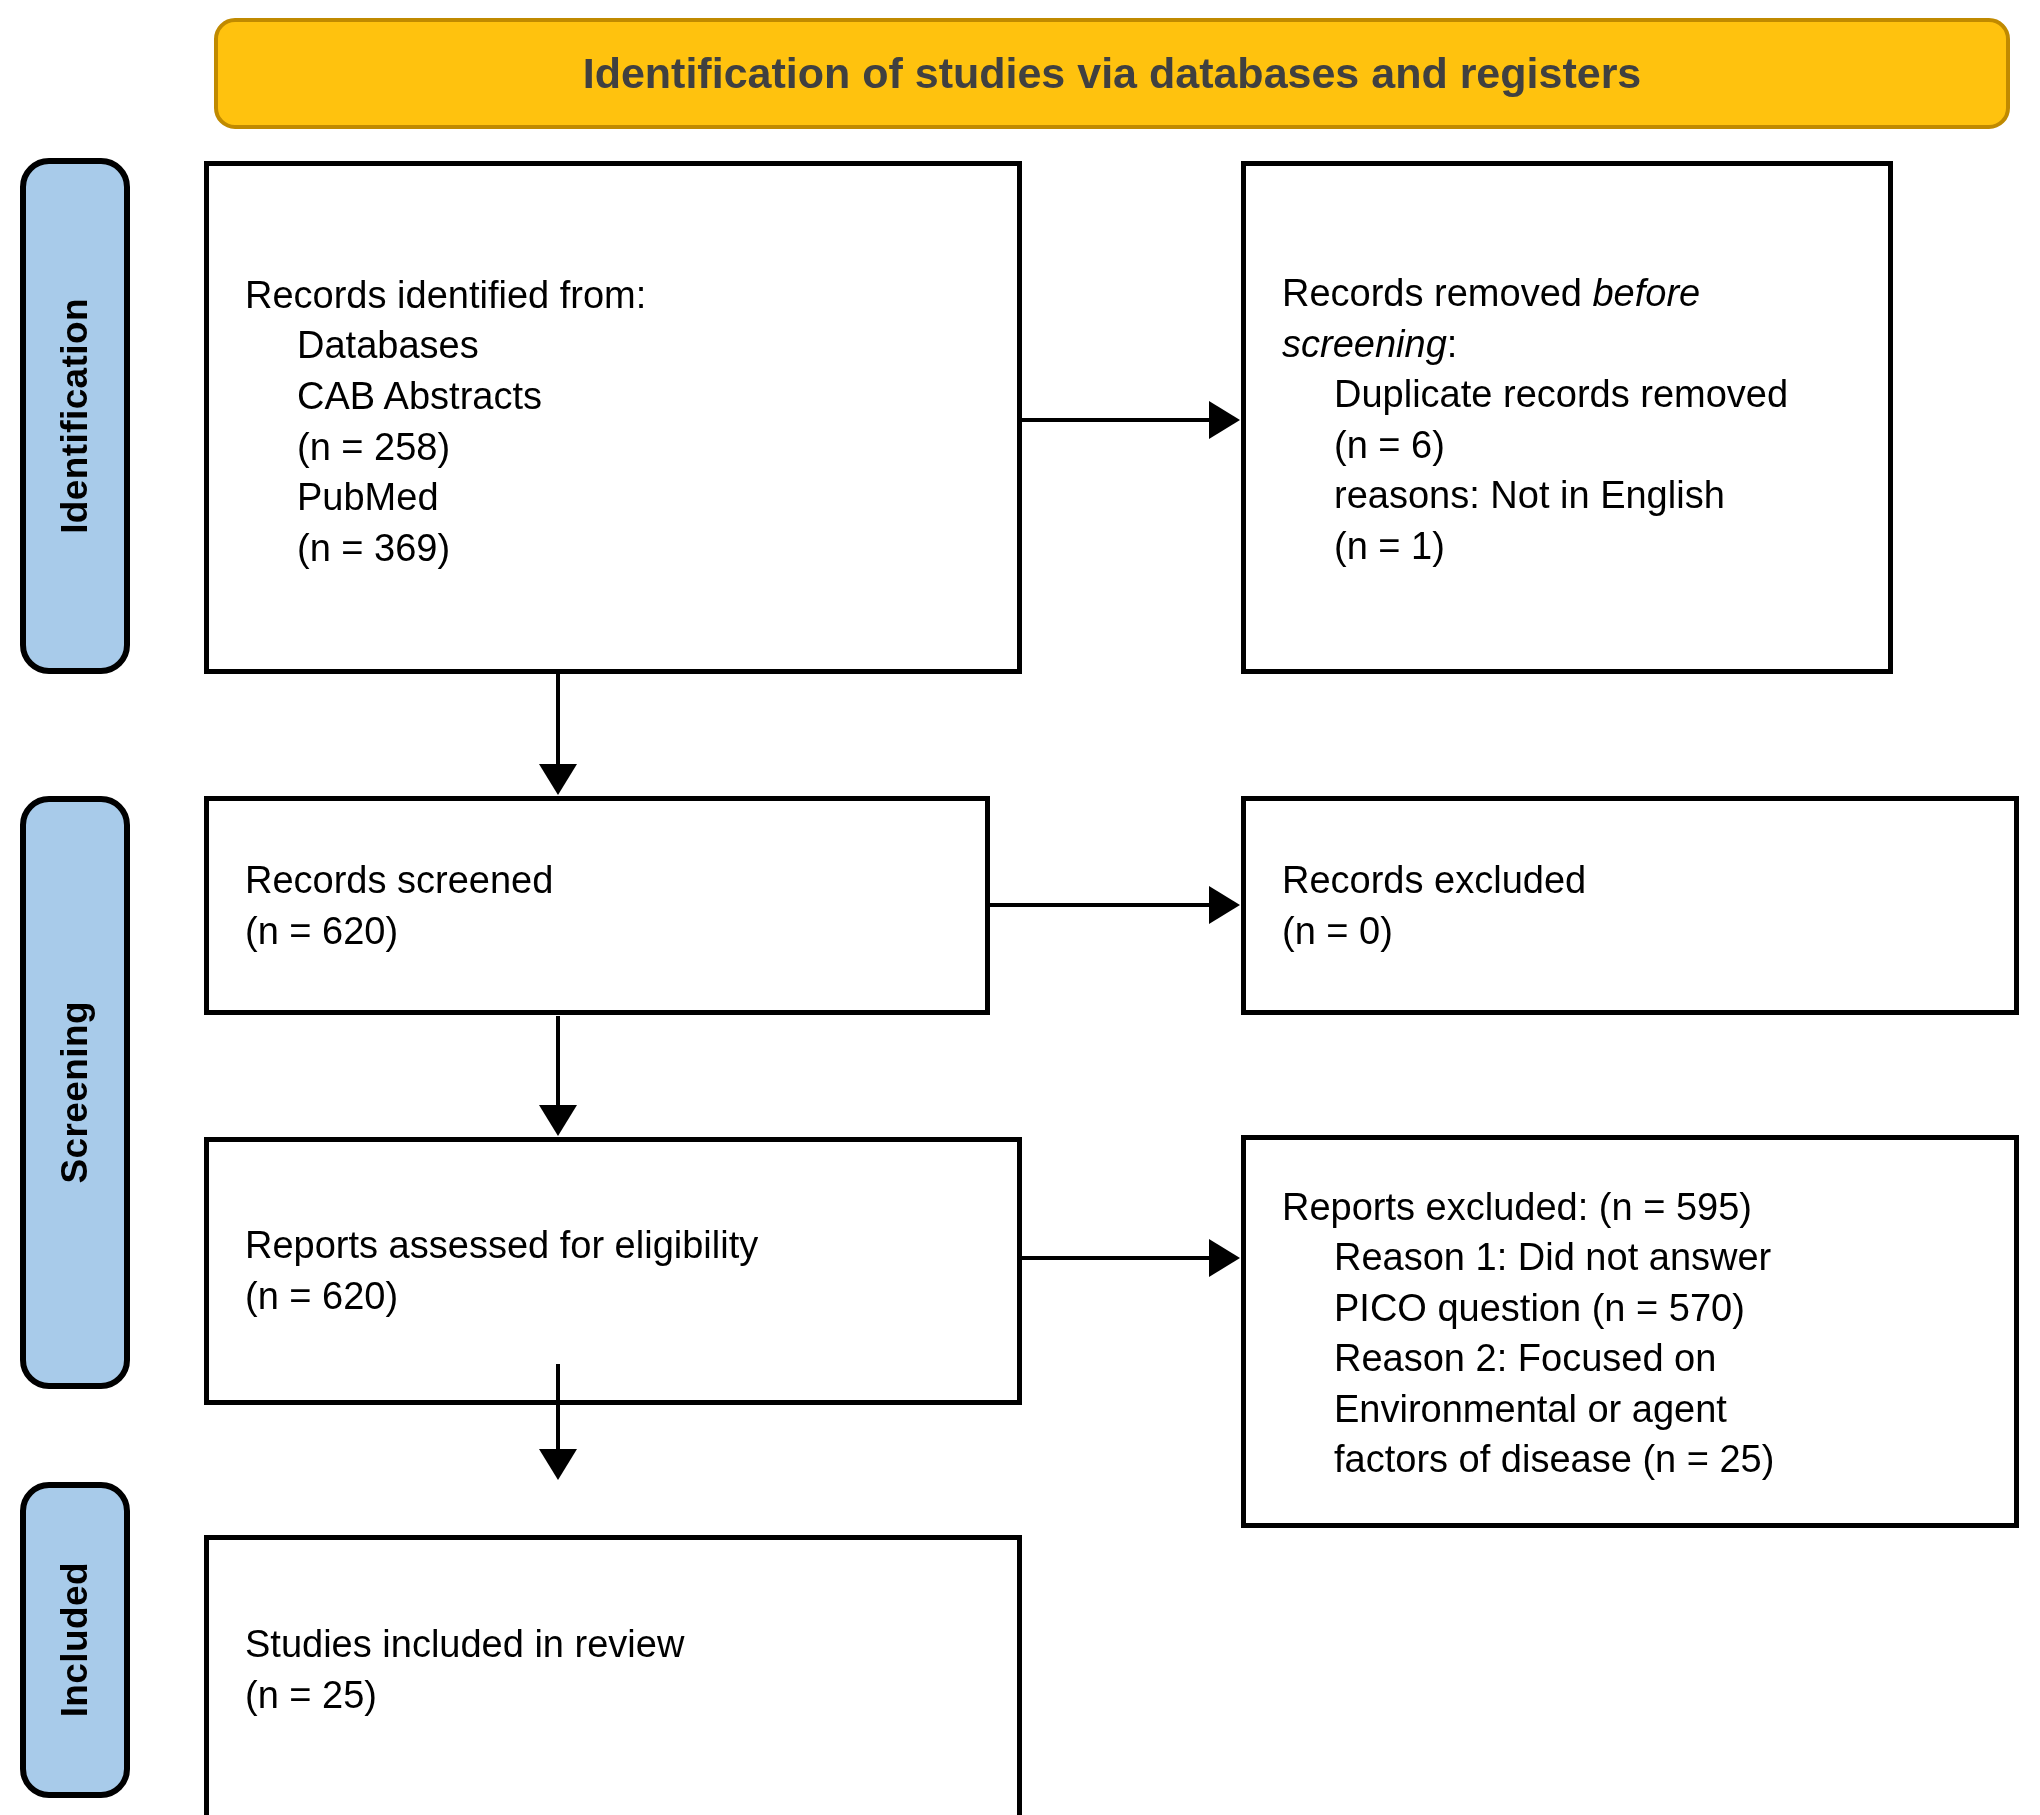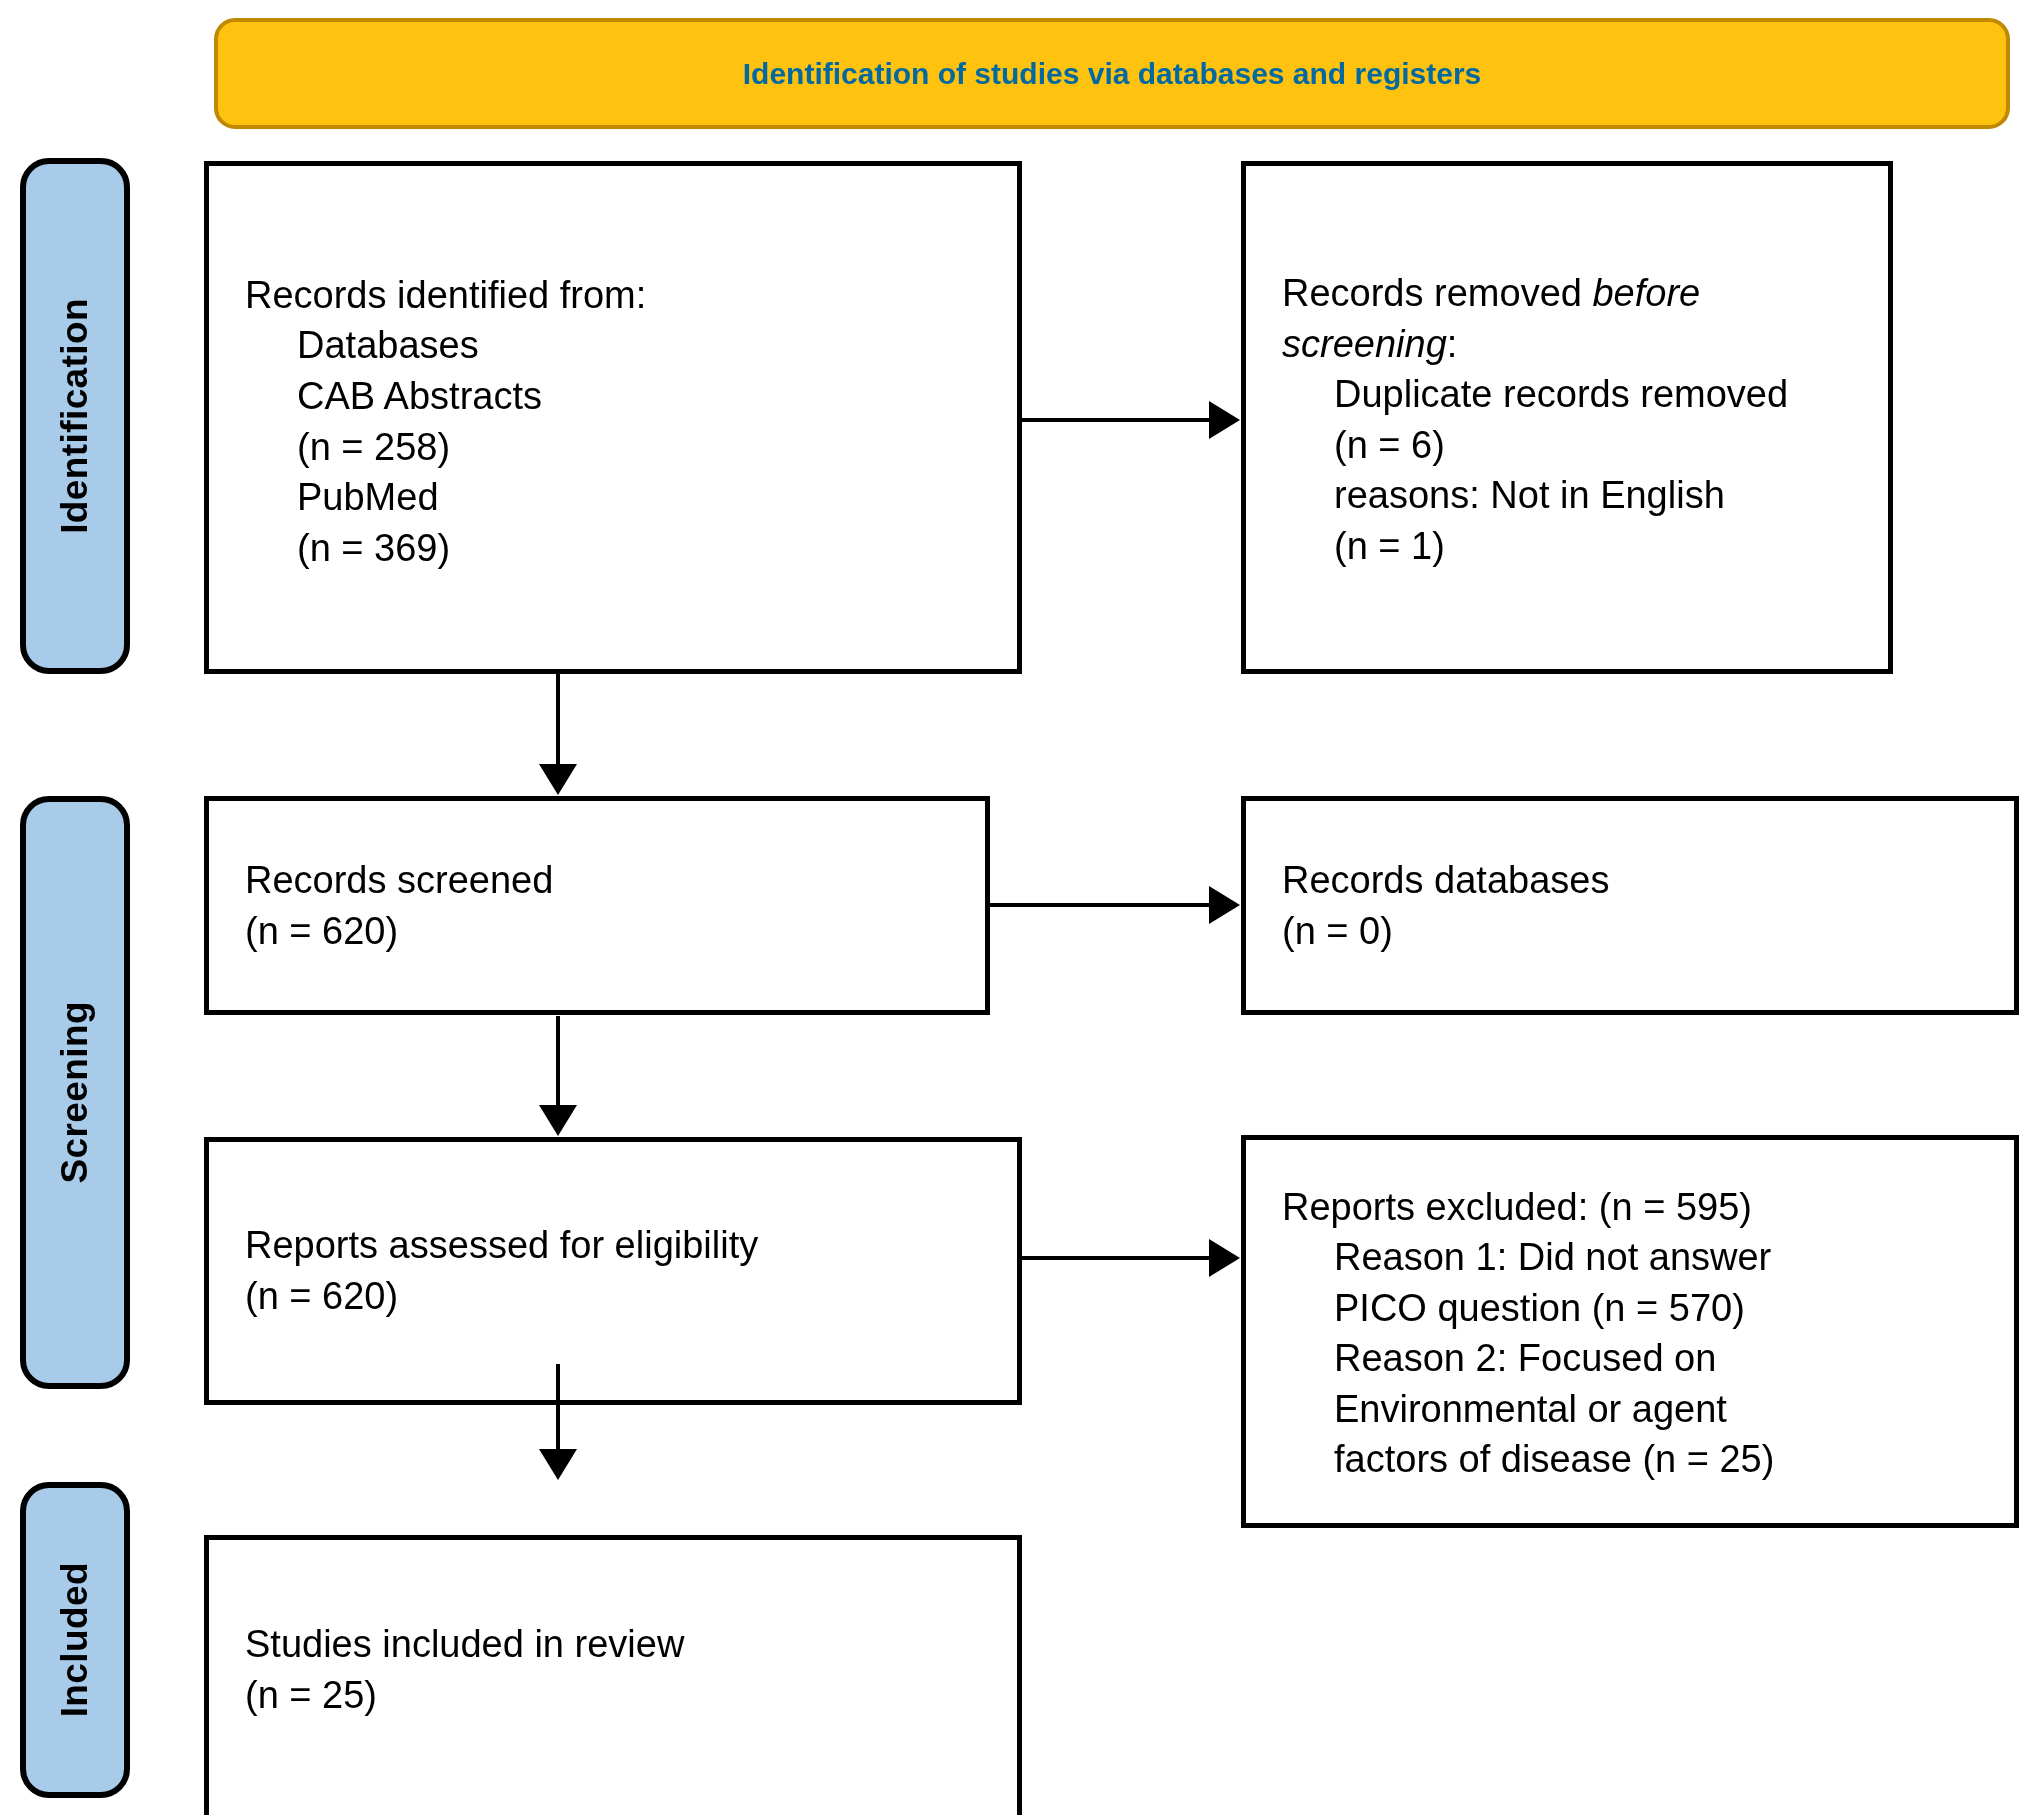--- a/index.html
+++ b/index.html
@@ -25,23 +25,23 @@
     height: 111px;
     background: #FFC20E;
     border: 4.8px solid #C08A00;
     border-radius: 21px;
     box-sizing: border-box;
     display: flex;
     align-items: center;
     justify-content: center;
   }
   .banner-title {
-    font-size: 30px;
+    font-size: 43px;
     font-weight: bold;
-    color: #0369a1;
+    color: #404040;
     letter-spacing: 0px;
     text-align: center;
     line-height: 1.1;
   }
 
   
   .stage {
     position: absolute;
     left: 20px;
     width: 110px;
@@ -207,21 +207,21 @@
 
   <div class="box" id="box-screened">
     <div class="box-text">
       <span class="ln">Records screened</span>
       <span class="ln">(n = 620)</span>
     </div>
   </div>
 
   <div class="box" id="box-excluded">
     <div class="box-text">
-      <span class="ln">Records databases</span>
+      <span class="ln">Records excluded</span>
       <span class="ln">(n = 0)</span>
     </div>
   </div>
 
   <div class="box" id="box-assessed">
     <div class="box-text">
       <span class="ln">Reports assessed for eligibility</span>
       <span class="ln">(n = 620)</span>
     </div>
   </div>

